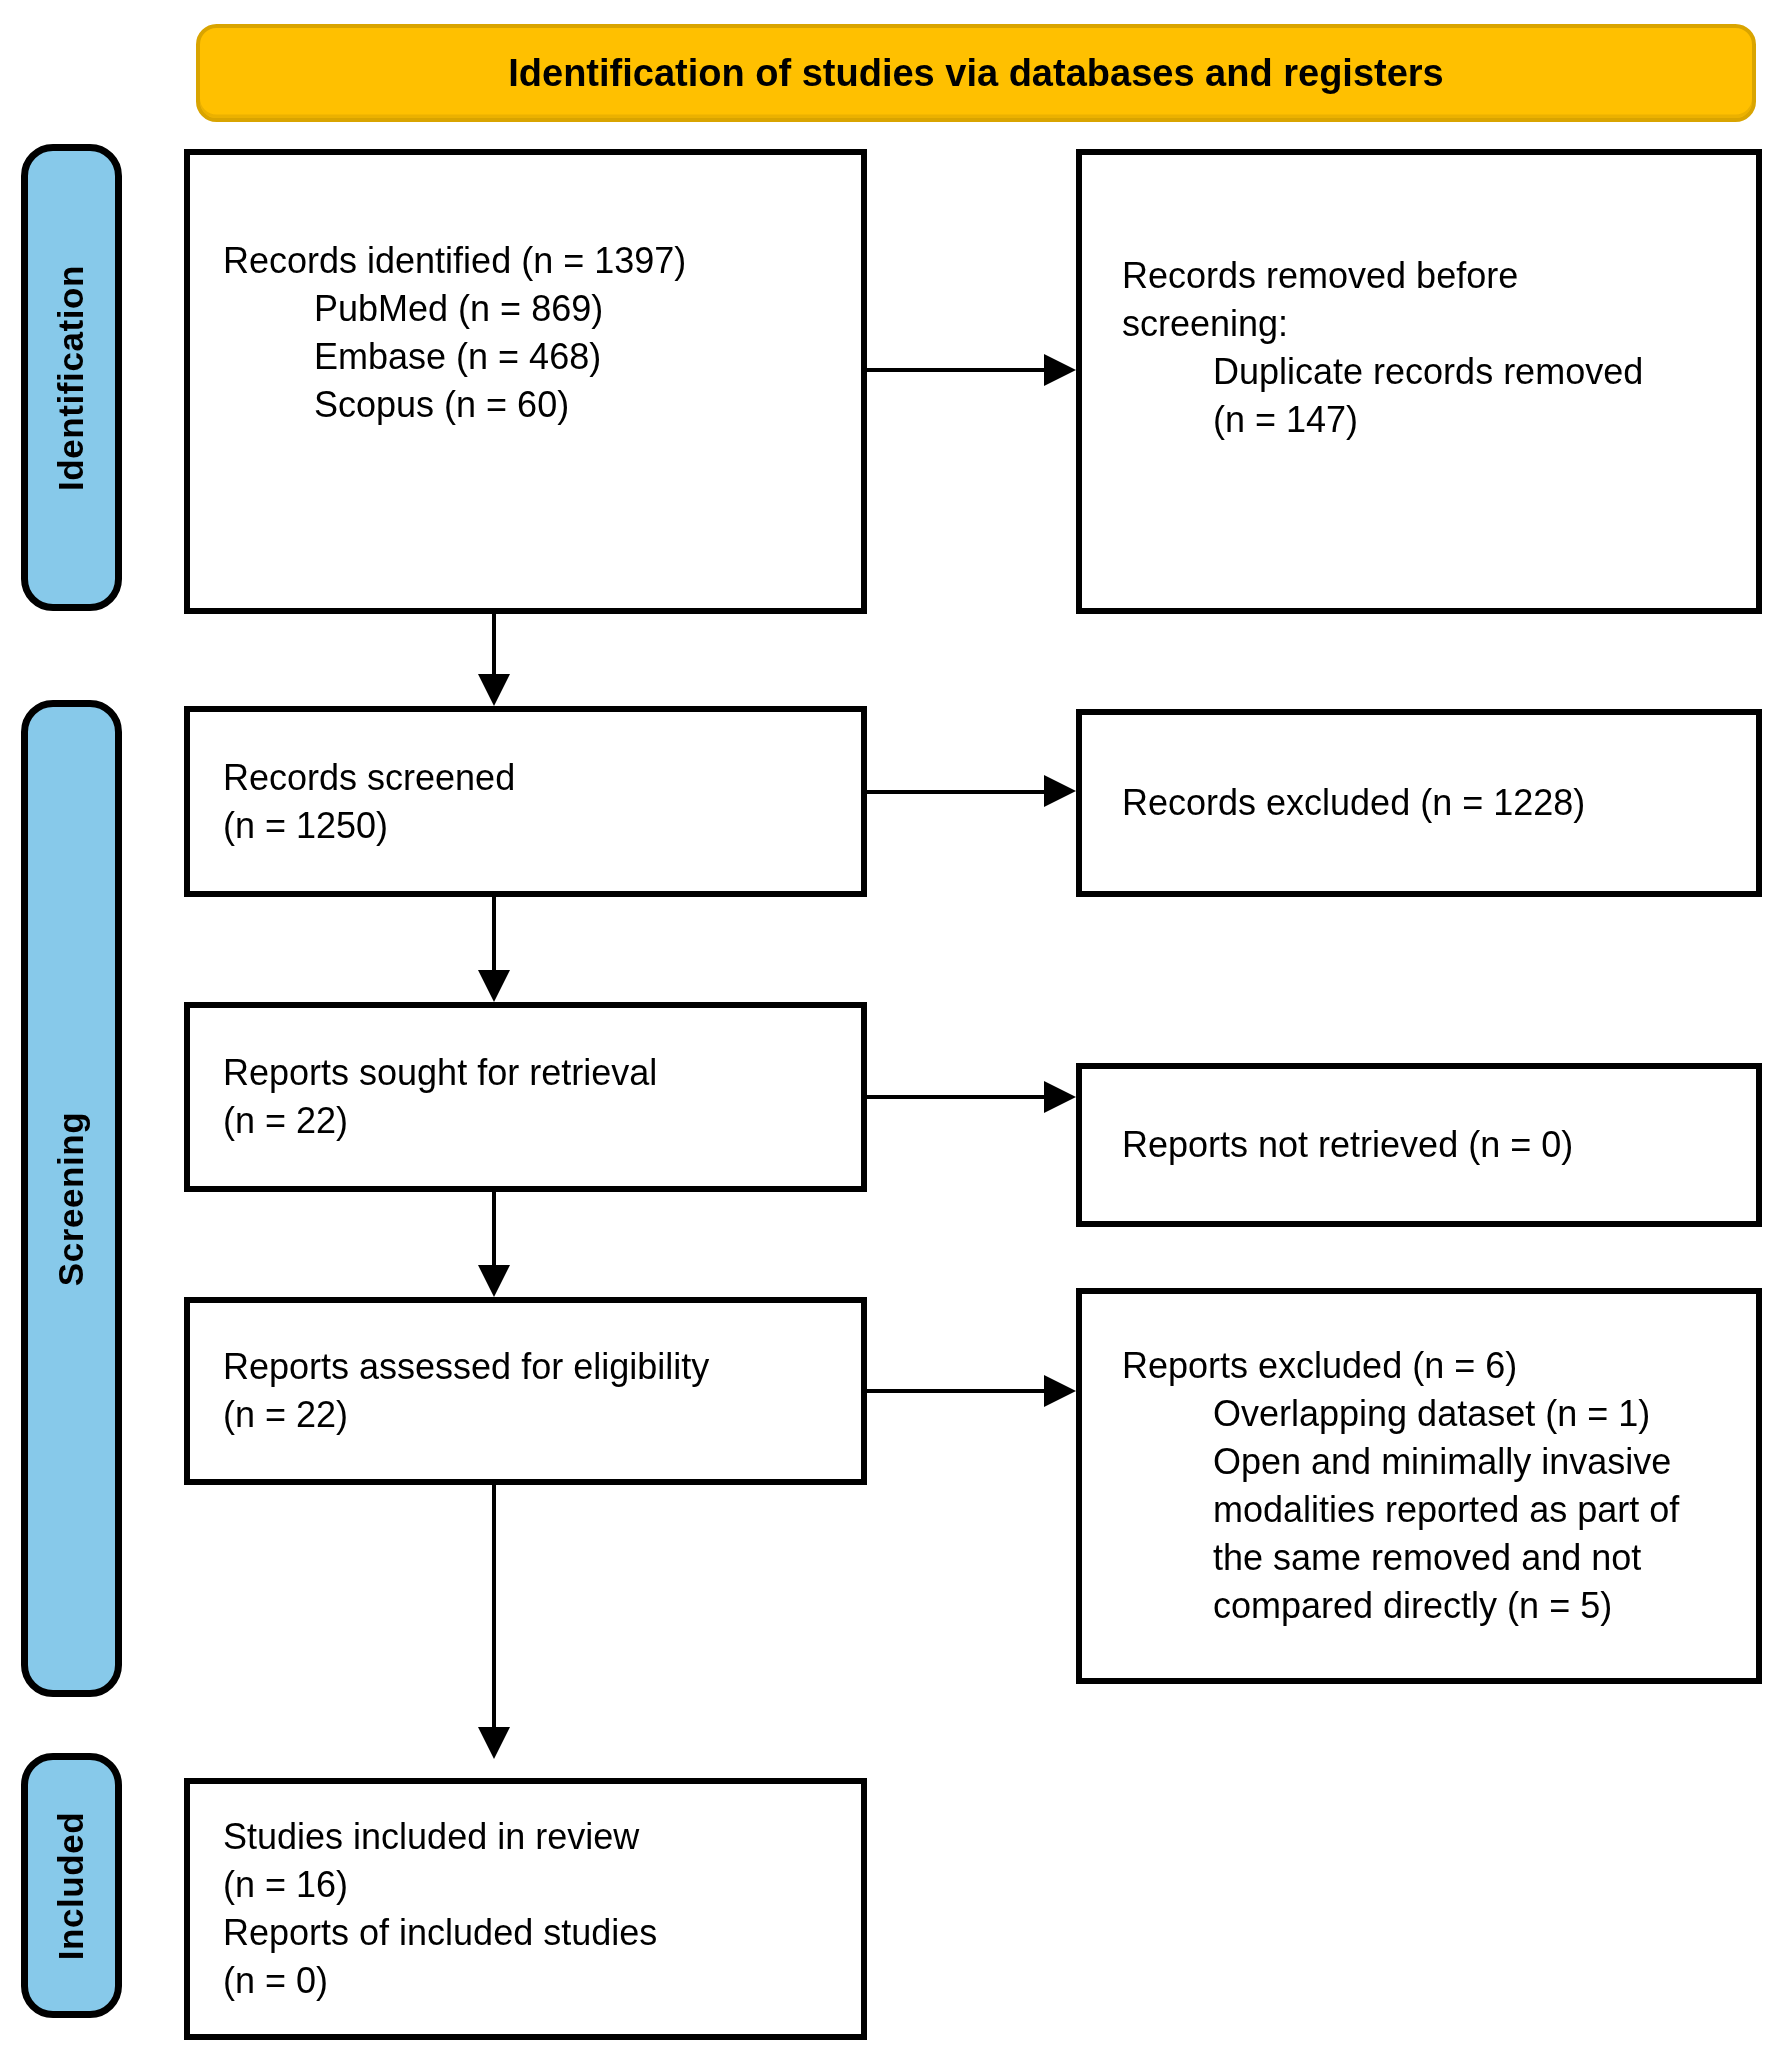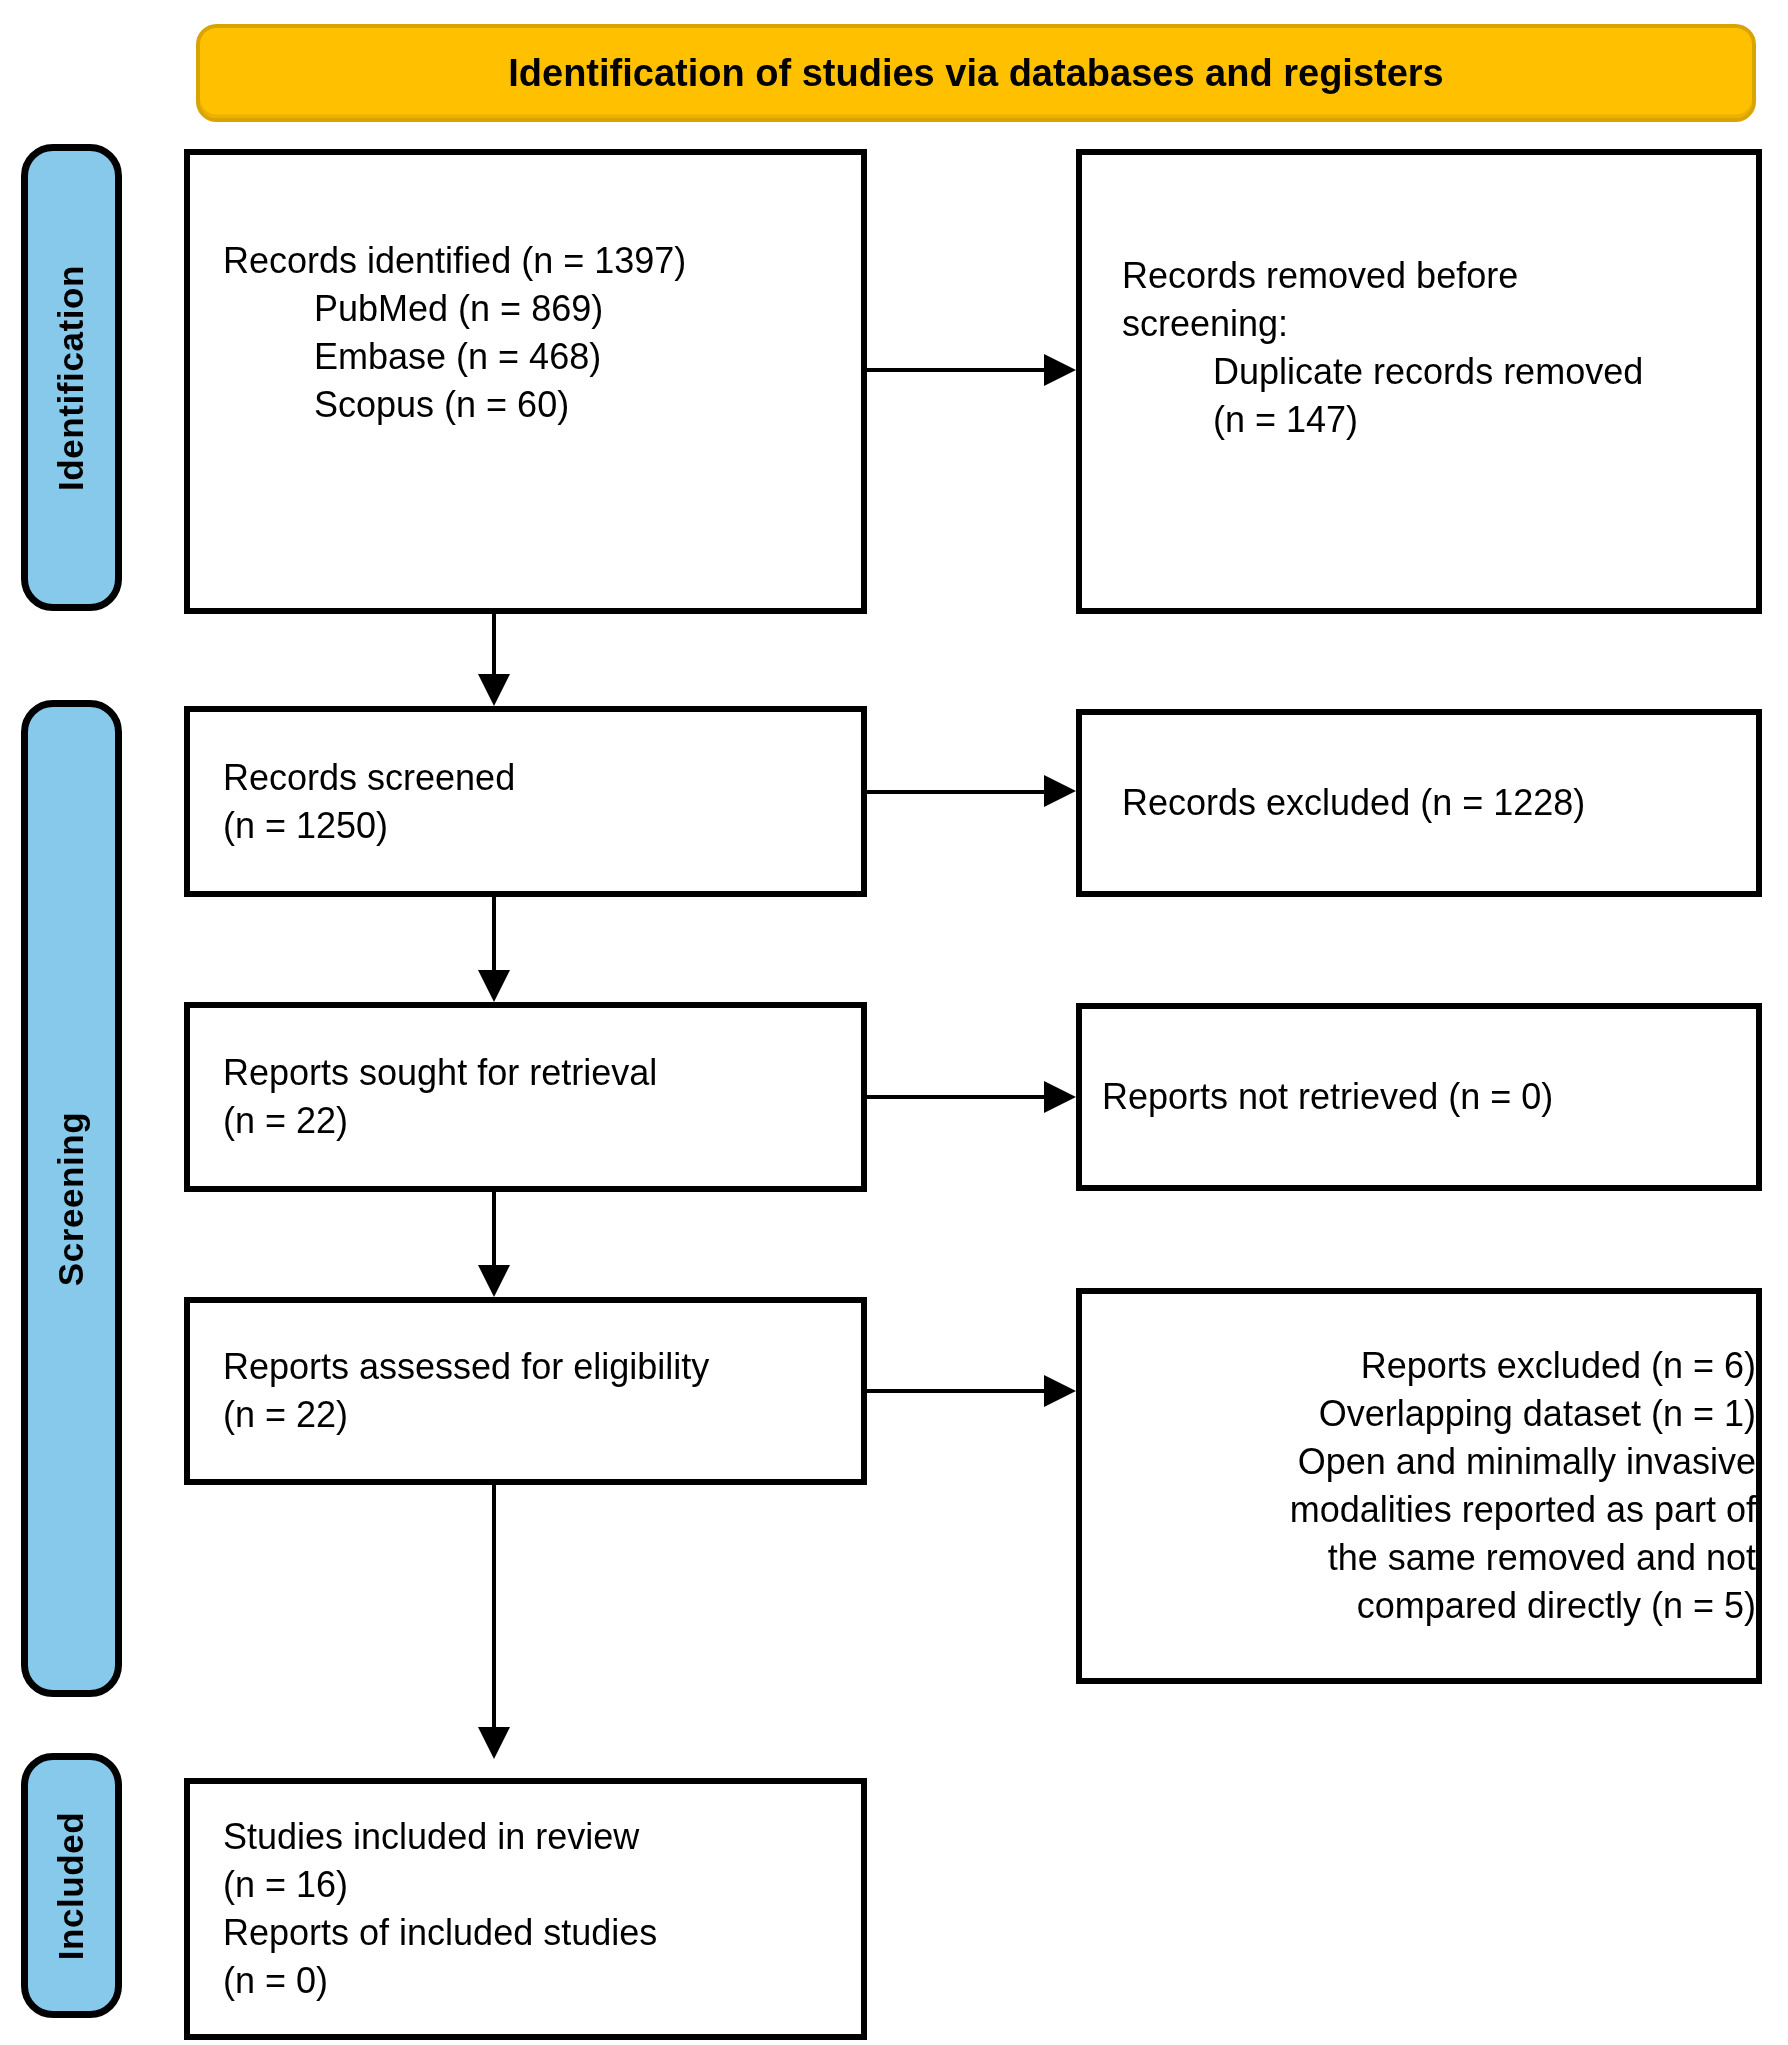--- a/index.html
+++ b/index.html
@@ -40,23 +40,23 @@
   }
   .box .line{font-size:36px;line-height:48px;white-space:nowrap;}
   .box .line.indent{padding-left:91px;}
   .rightcol{padding-left:40px;}
 
   #box-identified{left:184px;top:149px;width:683px;height:465px;padding-bottom:97px;}
   #box-removed{left:1076px;top:149px;width:686px;height:465px;padding-bottom:68px;}
   #box-screened{left:184px;top:706px;width:683px;height:191px;}
   #box-excluded{left:1076px;top:709px;width:686px;height:188px;}
   #box-sought{left:184px;top:1002px;width:683px;height:190px;}
-  #box-notretrieved{left:1076px;top:1003px;width:686px;height:188px;padding-left:20px;}
+  #box-notretrieved{left:1076px;top:1063px;width:686px;height:164px;}
   #box-assessed{left:184px;top:1297px;width:683px;height:188px;}
-  #box-reportsexcluded{left:1076px;top:1288px;width:686px;height:396px;align-items:flex-end;}
+  #box-reportsexcluded{left:1076px;top:1288px;width:686px;height:396px;}
   #box-included{left:184px;top:1759px;width:683px;height:262px;margin-top:19px;}
 
   
   .shaft-v{position:absolute;width:4px;background:var(--arrow,#000);}
   .shaft-h{position:absolute;height:4px;background:var(--arrow,#000);}
   .head-down{position:absolute;width:0;height:0;
     border-left:16px solid transparent;border-right:16px solid transparent;
     border-top:32px solid var(--arrow,#000);}
   .head-right{position:absolute;width:0;height:0;
     border-top:16px solid transparent;border-bottom:16px solid transparent;

